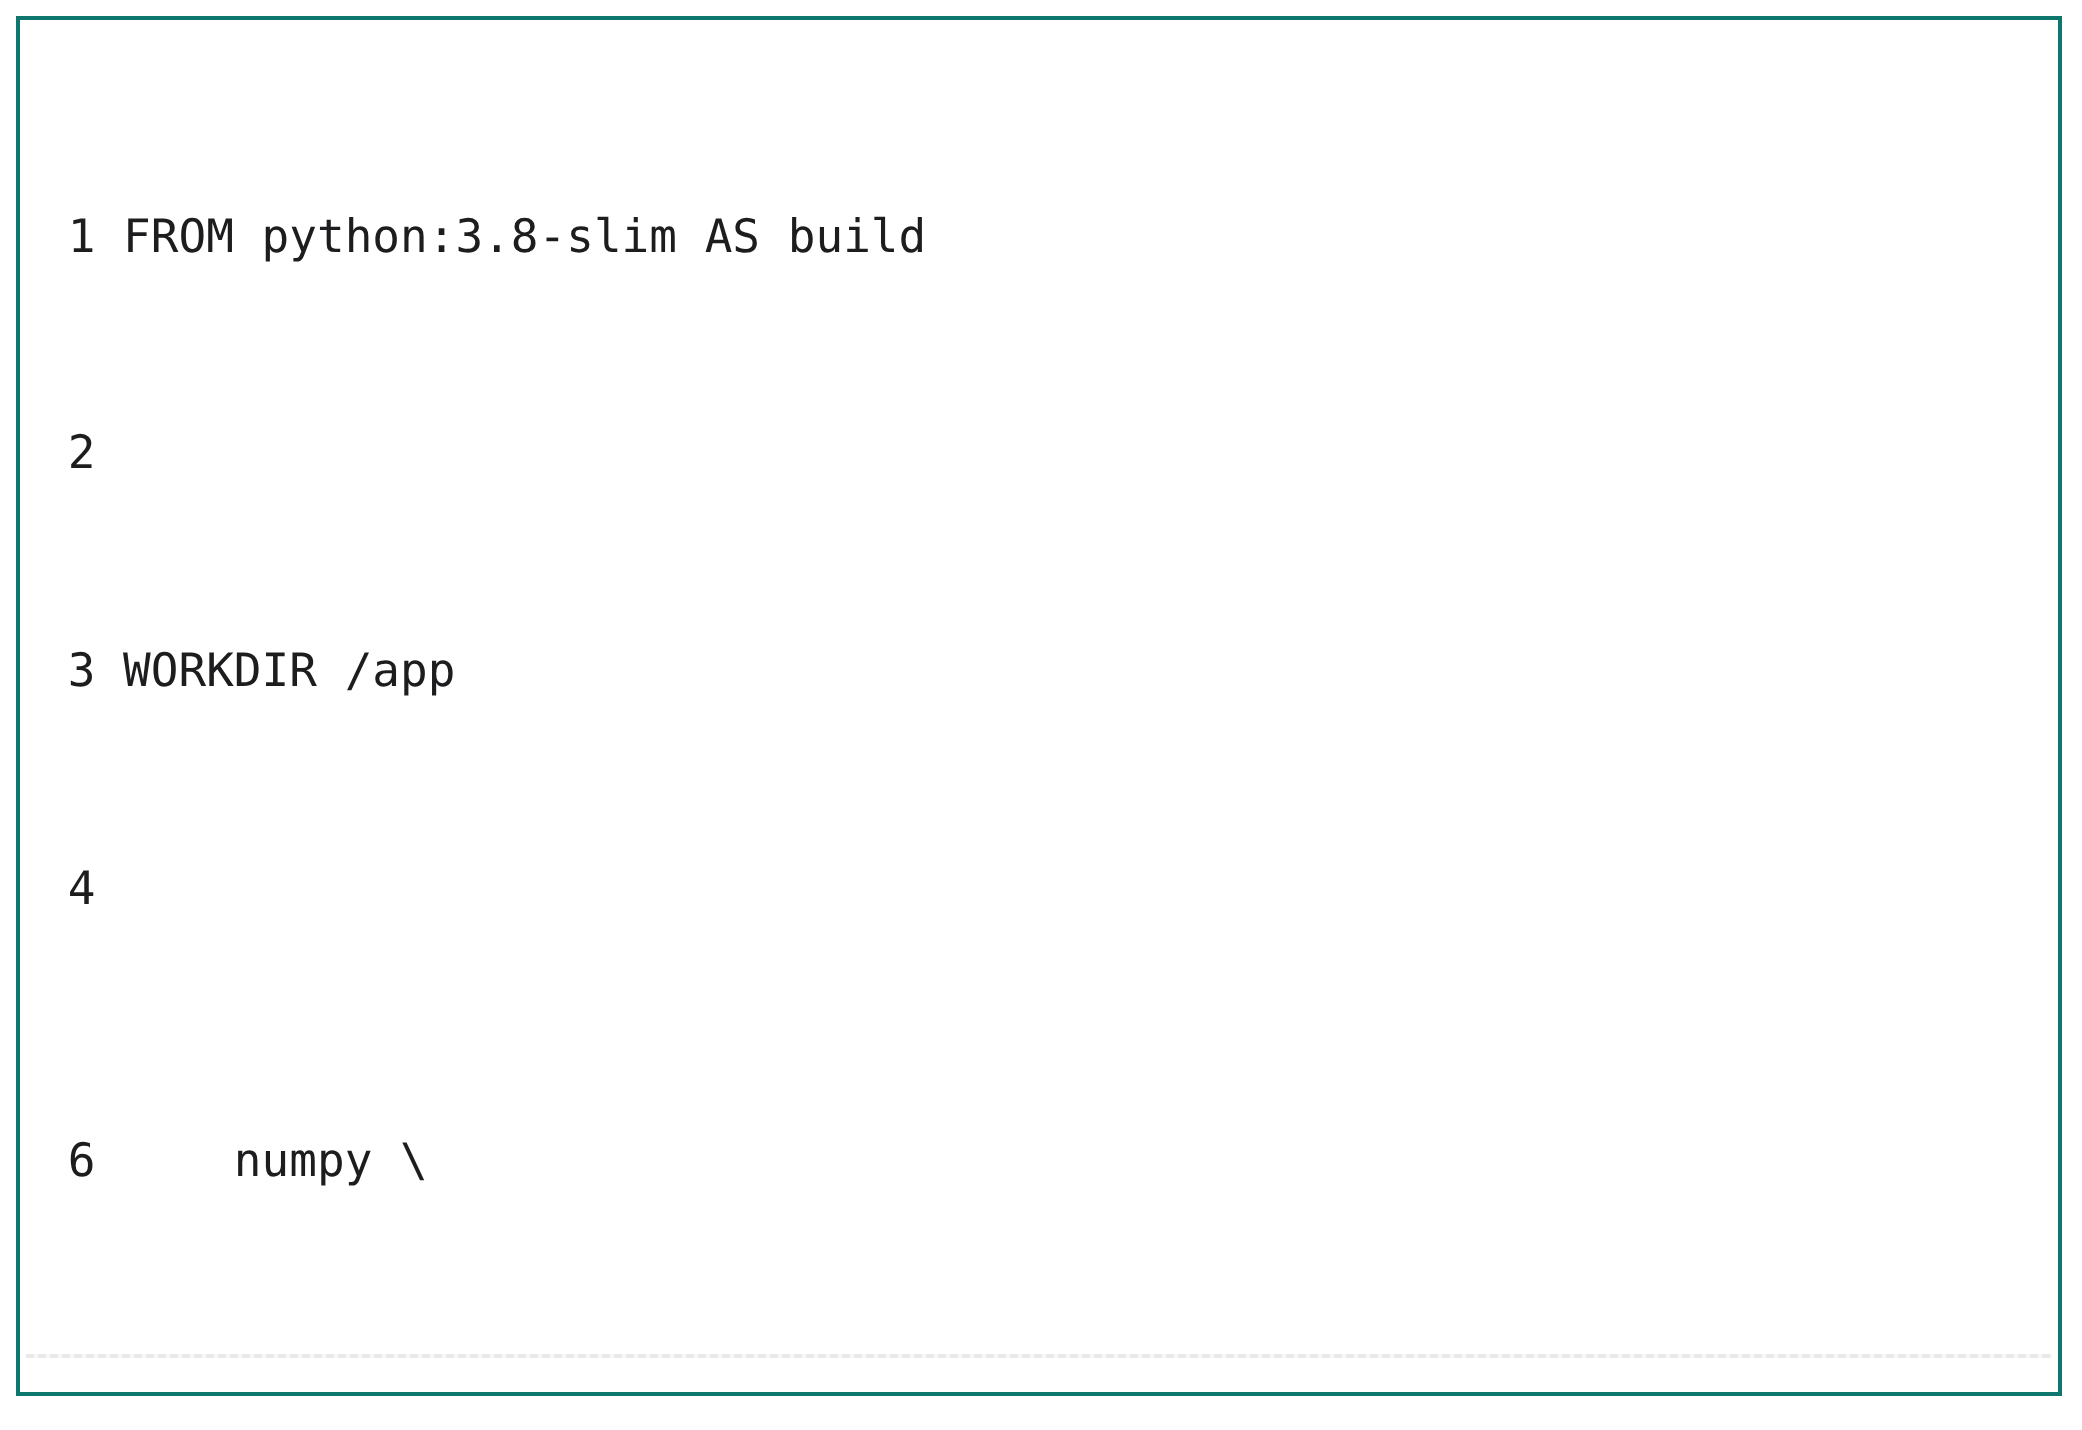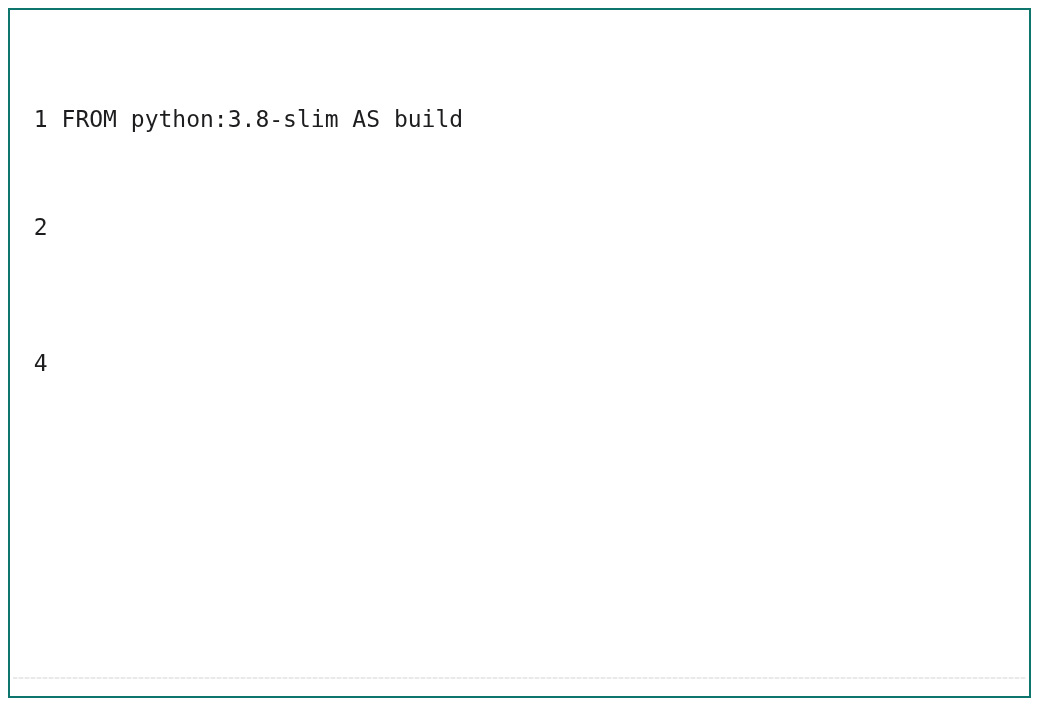--- a/index.html
+++ b/index.html
@@ -59,24 +59,26 @@
 <body>
 
 <div class="page">
   <div class="frame">
     <div class="code">
       
         <div class="line"><span class="ln">1</span><span> </span><span class="src">FROM python:3.8-slim AS build</span></div>
       
         <div class="line"><span class="ln">2</span><span> </span><span class="src"></span></div>
       
+        <div class="line"><span class="ln">3</span><span> </span><span class="src">WORKDIR /app</span></div>
       
         <div class="line"><span class="ln">4</span><span> </span><span class="src"></span></div>
       
       
+        <div class="line"><span class="ln">6</span><span> </span><span class="src">    numpy \</span></div>
       
         
       
         
       
         
       
         
       
         

